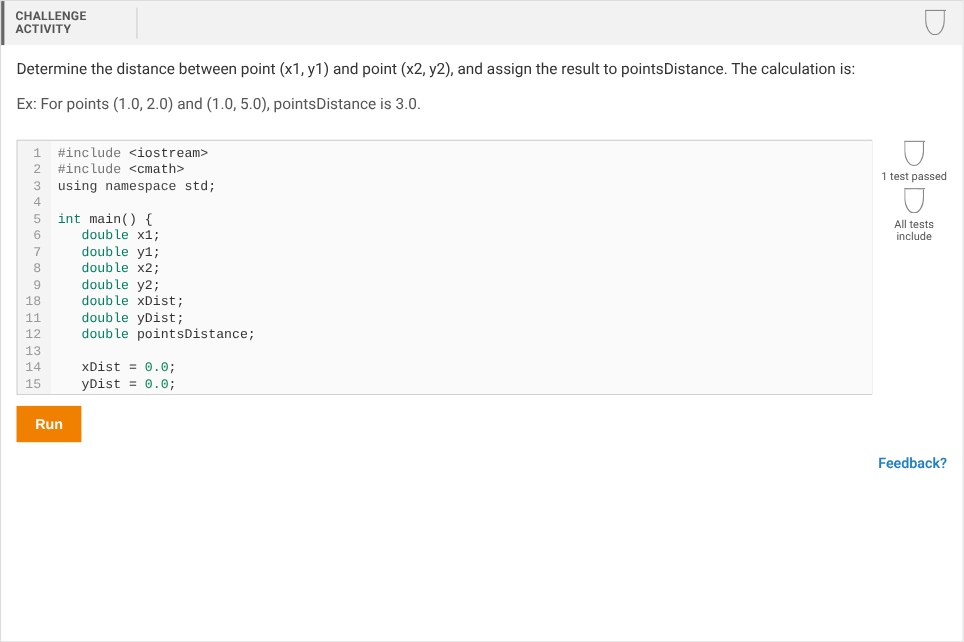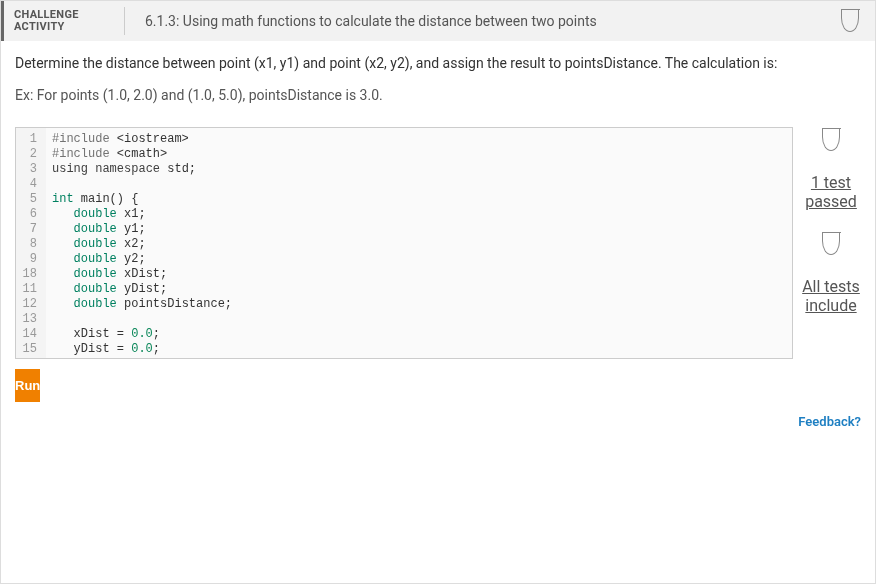--- a/index.html
+++ b/index.html
@@ -25,23 +25,23 @@
 .code-content { display: flex; }
 .gutter { background: #f4f4f4; color: #999; text-align: right; padding: 4px 4px 4px 0; user-select: none; width: 30px; }
 .gutter div { padding-right: 5px; }
 .src { padding: 4px 6px; white-space: pre; }
 .k-pp { color: #737373; }
 .k-kw { color: #404040; }
 .k-ty { color: #008060; }
 .k-num { color: #098658; }
 .k-br { color: #333; }
 
-.right-rail { width: 60px; display: flex; flex-direction: column; align-items: center; gap: 22px; padding-top: 2px; font-size: 16px; color: #555; text-align: center; text-decoration: underline; }
+.right-rail { width: 60px; display: flex; flex-direction: column; align-items: center; gap: 5px; padding-top: 2px; font-size: 10px; color: #555; text-align: center; }
 
-.btn-run { display: inline-block; background: #f08000; color: #fff; font-weight: 700; border: none; padding: 9px 0; font-size: 13px; margin-top: 10px; cursor: pointer; }
+.btn-run { display: inline-block; background: #f08000; color: #fff; font-weight: 700; border: none; padding: 9px 17px; font-size: 13px; margin-top: 10px; cursor: pointer; }
 
 .feedback { text-align: right; color: #1e7fc2; font-size: 13px; font-weight: 600; margin-top: 12px; cursor: pointer; }
 
 
 .shield { width: 18px; height: 22px; border: 1.5px solid #888; border-top: none; border-radius: 0 0 9px 9px / 0 0 14px 14px; position: relative; }
 .shield::before { content: ""; position: absolute; top: -1.5px; left: -1.5px; right: -1.5px; height: 1.5px; background: #888; }
 
 
 .code-box::-webkit-scrollbar { width: 14px; }
 .code-box::-webkit-scrollbar-track { background: #f1f1f1; }
@@ -50,21 +50,20 @@
 </style>
 </head>
 <body>
 
 <div class="header-bar">
   <div class="challenge-label">
     <div>CHALLENGE</div>
     <div>ACTIVITY</div>
   </div>
   <div class="header-divider"></div>
-  <div class="activity-title">6.1.3: Using math functions to calculate the distance between two points</div>
   <div class="shield-right">
       <div class="shield"></div>
     </div>
 </div>
 
 <div class="body-wrap">
   <div class="instr">Determine the distance between point (x1, y1) and point (x2, y2), and assign the result to pointsDistance. The calculation is:</div>
 
 
   <div class="example">Ex: For points (1.0, 2.0) and (1.0, 5.0), pointsDistance is 3.0.</div>

